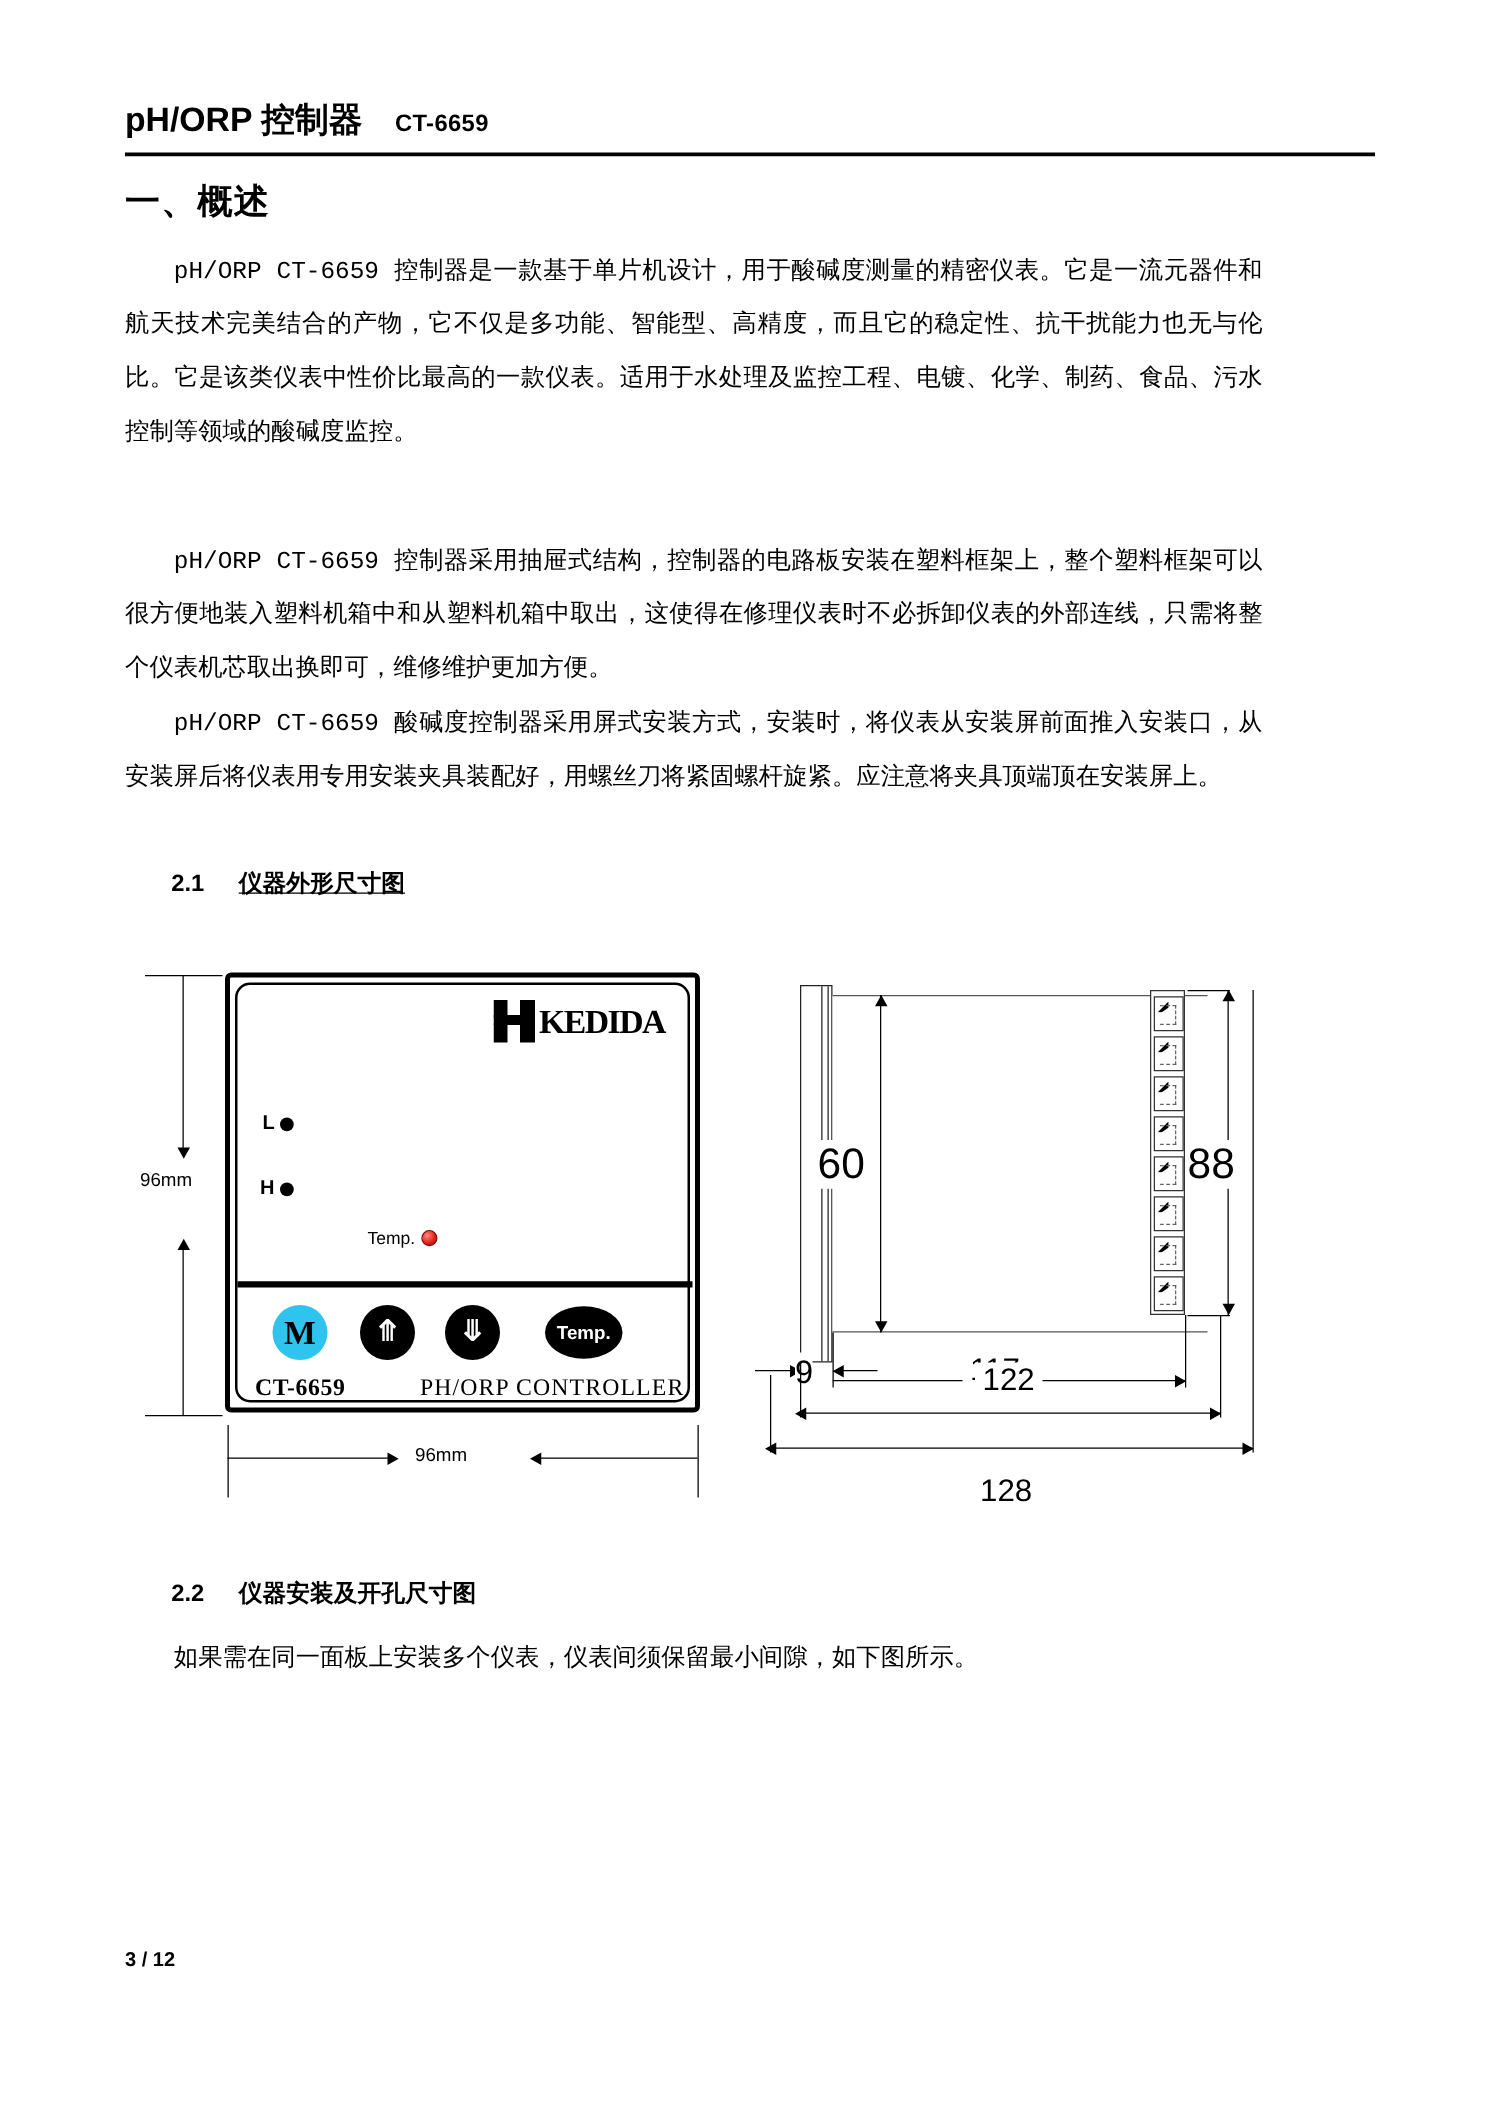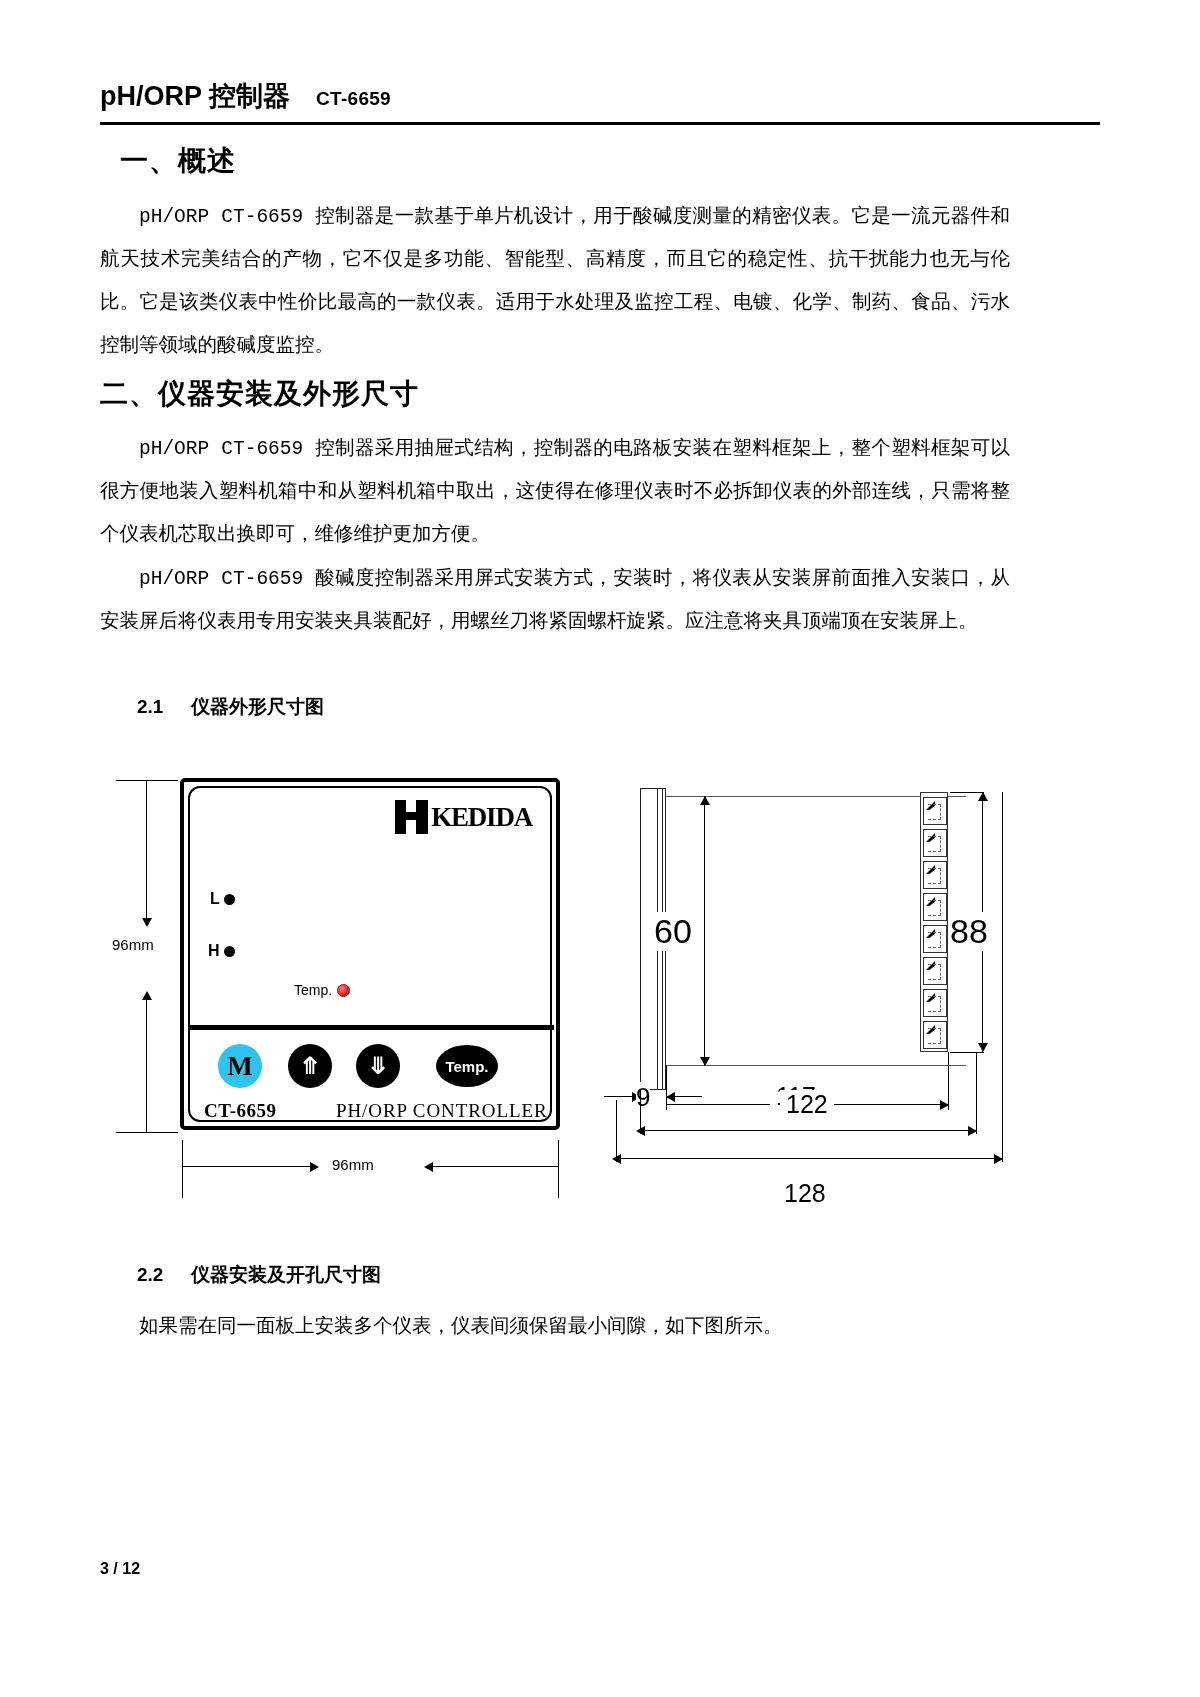--- a/index.html
+++ b/index.html
@@ -238,31 +238,30 @@
 <body>
 
 <div class="page">
 
   <div class="doc-header">
     <span class="doc-title">pH/ORP 控制器</span>
     <span class="doc-model">CT-6659</span>
   </div>
   <div class="header-rule"></div>
 
-  <div class="h1-sec" style="left:100px; top:142px;margin-left:20px;">一、概述</div>
+  <div class="h1-sec" style="left:100px; top:142px;">一、概述</div>
 
   <div class="para" style="left:100px; top:196px;">pH/ORP CT-6659 控制器是一款基于单片机设计，用于酸碱度测量的精密仪表。它是一流元器件和航天技术完美结合的产物，它不仅是多功能、智能型、高精度，而且它的稳定性、抗干扰能力也无与伦比。它是该类仪表中性价比最高的一款仪表。适用于水处理及监控工程、电镀、化学、制药、食品、污水控制等领域的酸碱度监控。</div>
 
-  <div class="h1-sec" style="left:100px; top:375px;">二、仪器安装及外形尺寸</div>
 
   <div class="para" style="left:100px; top:428px;">pH/ORP CT-6659 控制器采用抽屉式结构，控制器的电路板安装在塑料框架上，整个塑料框架可以很方便地装入塑料机箱中和从塑料机箱中取出，这使得在修理仪表时不必拆卸仪表的外部连线，只需将整个仪表机芯取出换即可，维修维护更加方便。</div>
 
   <div class="para" style="left:100px; top:558px;">pH/ORP CT-6659 酸碱度控制器采用屏式安装方式，安装时，将仪表从安装屏前面推入安装口，从安装屏后将仪表用专用安装夹具装配好，用螺丝刀将紧固螺杆旋紧。应注意将夹具顶端顶在安装屏上。</div>
 
-  <div class="h2-sec" style="left:137px; top:694px;">
+  <div class="h2-sec" style="left:137px; top:694px;text-decoration:underline;">
     <span class="h2-num">2.1</span><span>仪器外形尺寸图</span>
   </div>
 
   <div class="figure">
 
     <div>
       <div class="hline" style="left:16px; top:10px; width:62px;"></div>
       <div class="hline" style="left:16px; top:362px; width:62px;"></div>
       <div class="vline" style="left:46px; top:10px; height:140px;"></div>
       <div class="arrow-down" style="left:42px; top:148px;"></div>

